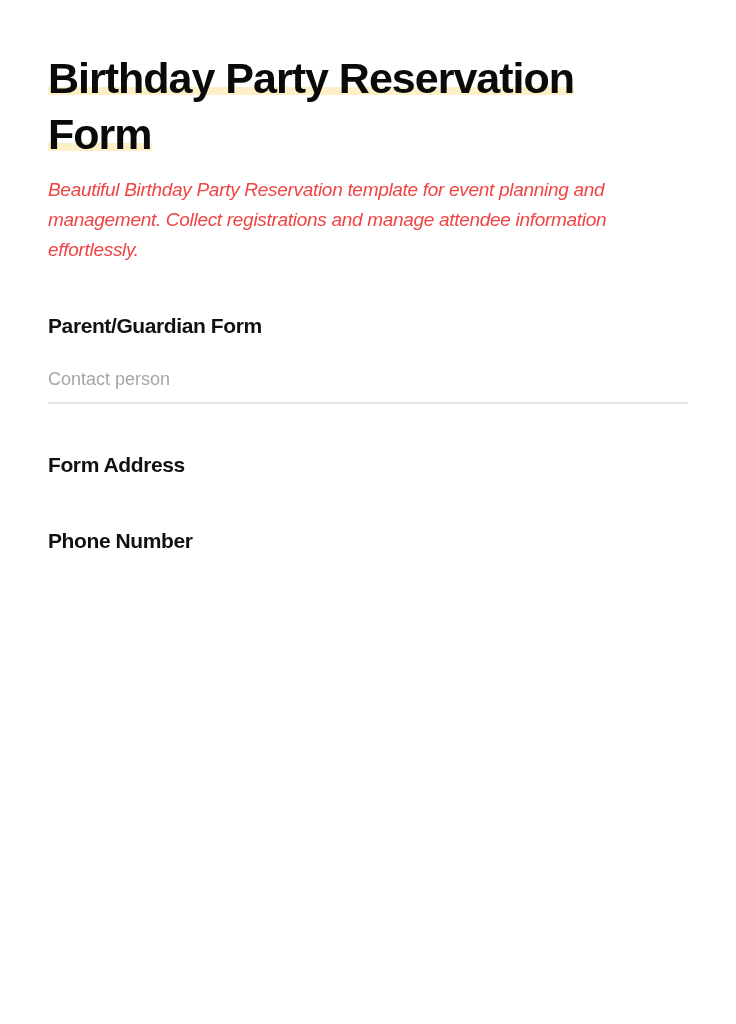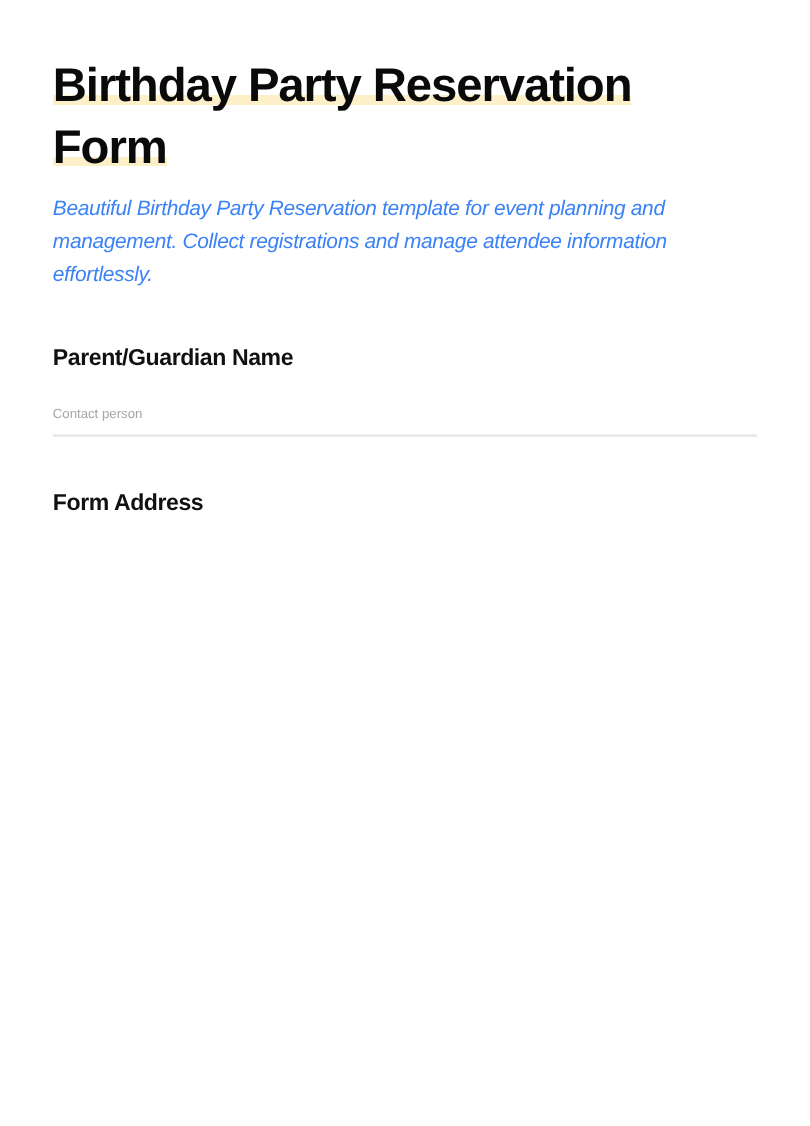--- a/index.html
+++ b/index.html
@@ -14,61 +14,62 @@
     color: #0a0a0a;
   }
   h1.title span {
     background: linear-gradient(to bottom, transparent 68%, #fdf0c8 68%, #fdf0c8 86%, transparent 86%);
   }
   .desc {
     margin: 13px 0 0 0;
     font-size: 19px;
     line-height: 30px;
     font-style: italic;
-    color: #3b82f6;
+    color: #ef4444;
     letter-spacing: -0.3px;
   }
   .field { margin-top: 46px; }
   .field:first-of-type { margin-top: 46px; }
   .label {
     font-size: 21px;
     font-weight: 700;
     color: #111;
     line-height: 30px;
     letter-spacing: -0.4px;
   }
   .input {
     display: block;
     width: 640px;
     box-sizing: border-box;
     margin-top: 28px;
     border: none;
     border-bottom: 2px solid #e4e4e4;
     padding: 0 0 12px 0;
-    font-size: 12px;
+    font-size: 18px;
     font-family: "Liberation Sans", sans-serif;
     color: #111;
     background: transparent;
     outline: none;
   }
   .input::placeholder { color: #a6a6a6; }
 </style>
 </head>
 <body>
 
 <div class="page">
   <h1 class="title"><span>Birthday Party Reservation Form</span></h1>
   <p class="desc">Beautiful Birthday Party Reservation template for event planning and management. Collect registrations and manage attendee information effortlessly.</p>
 
   <div class="field">
-    <div class="label">Parent/Guardian Name</div>
+    <div class="label">Parent/Guardian Form</div>
     <input class="input" type="text" placeholder="Contact person" style="">
   </div>
 
   <div class="field">
     <div class="label">Form Address</div>
   </div>
 
   <div class="field">
+    <div class="label">Phone Number</div>
   </div>
 
 
 </div>
 
 </body></html>

